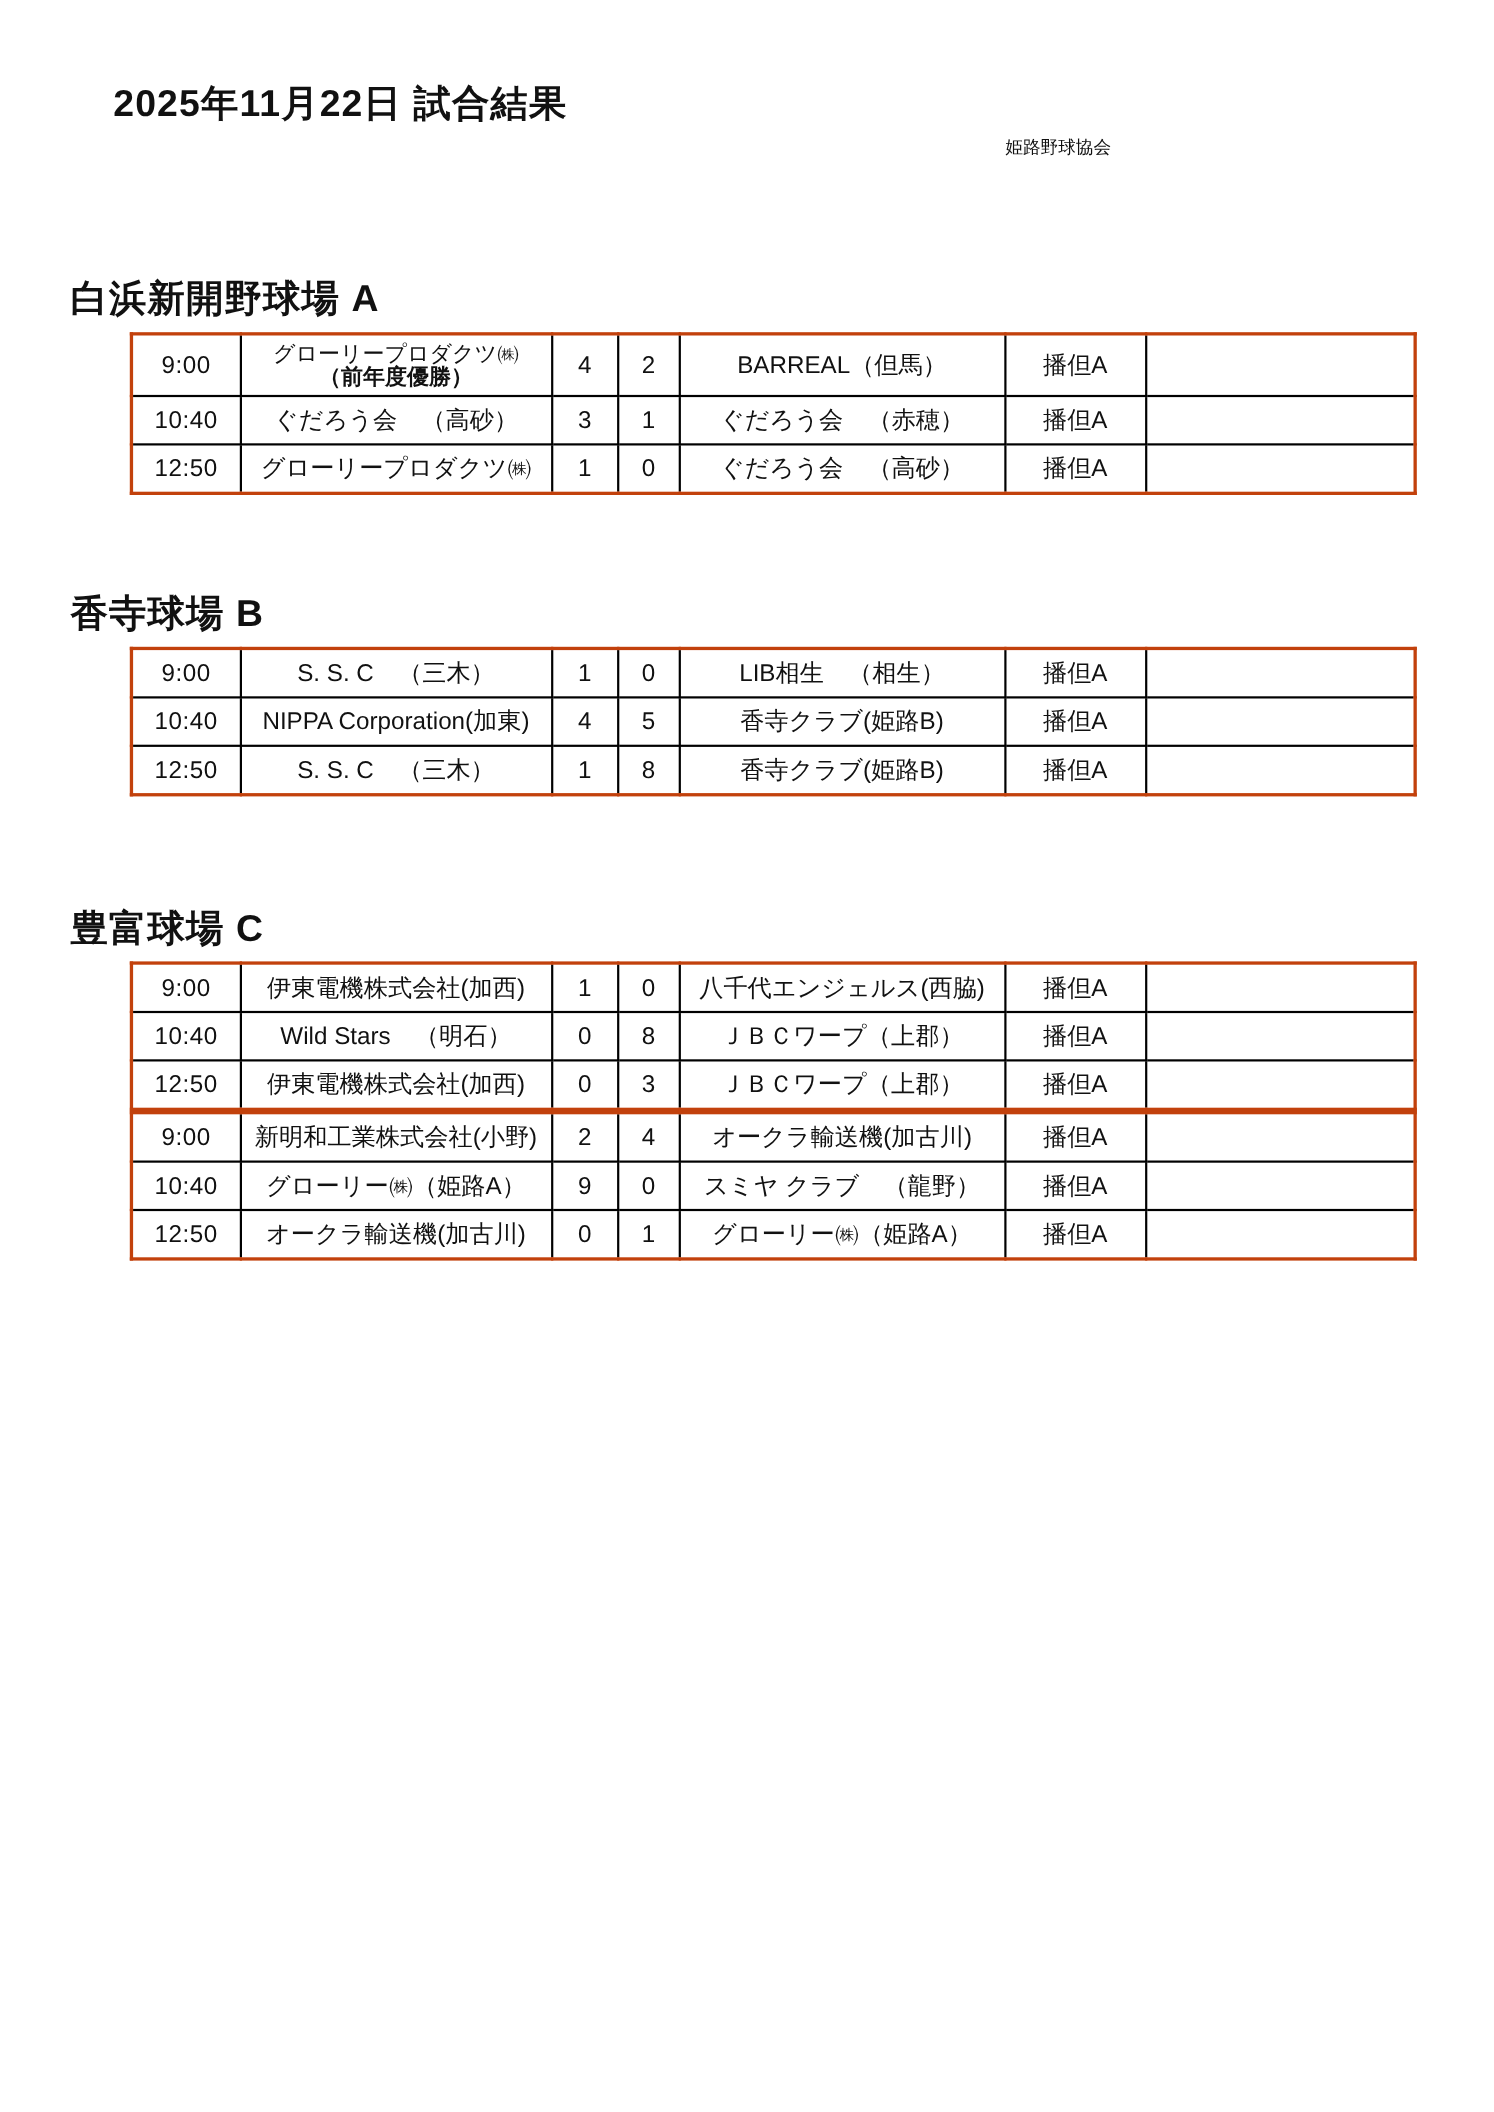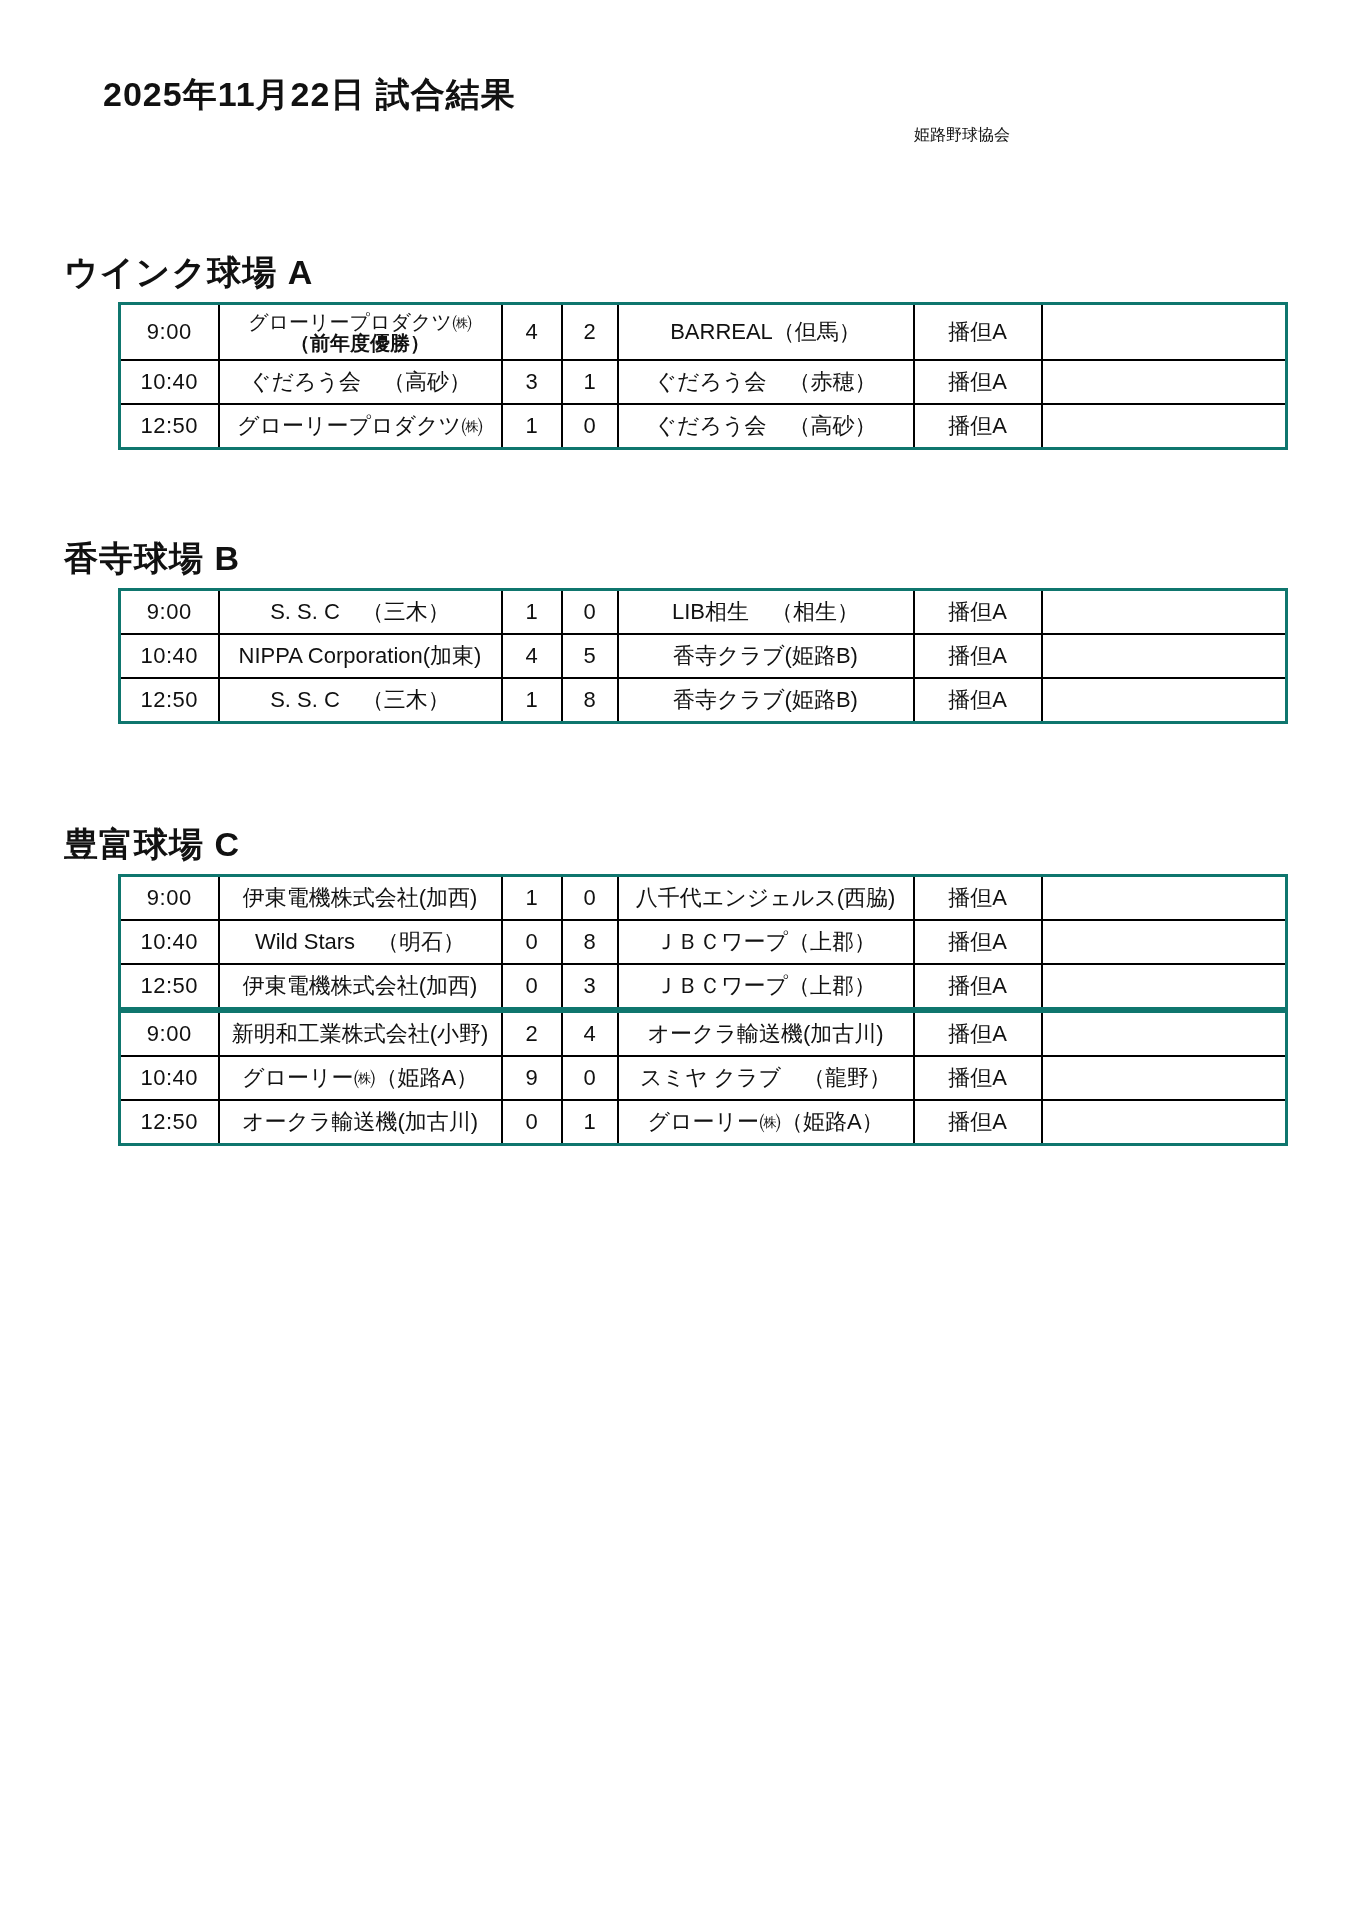--- a/index.html
+++ b/index.html
@@ -44,21 +44,21 @@
   .venue-a .venue-name { margin-top: 104px; }
   .venue-b .venue-name { margin-top: 88px; }
   .venue-c .venue-name { margin-top: 100px; }
   .venue-d .venue-name { margin-top: 72px; }
 
   table.results {
     border-collapse: collapse;
     table-layout: fixed;
     margin-left: 118px;
     width: 1167px;
-    border: 3px solid #0f766e;
+    border: 3px solid #c2410c;
   }
   table.results td {
     border: 2px solid #000000;
     height: 42px;
     padding: 0 4px;
     text-align: center;
     vertical-align: middle;
     font-size: 22px;
     white-space: nowrap;
     overflow: hidden;
@@ -76,21 +76,21 @@
 </style>
 </head>
 <body>
 
 <div class="doc">
 
   <h1 class="doc-title">2025年11月22日 試合結果</h1>
   <div class="org-line">姫路野球協会</div>
 
   <section class="venue-section venue-a">
-    <h2 class="venue-name">ウインク球場 A</h2>
+    <h2 class="venue-name">白浜新開野球場 A</h2>
     <table class="results">
       <colgroup>
         <col style="width:99px">
           <col style="width:283px">
           <col style="width:60px">
           <col style="width:56px">
           <col style="width:296px">
           <col style="width:128px">
           <col style="width:245px">
       </colgroup>

